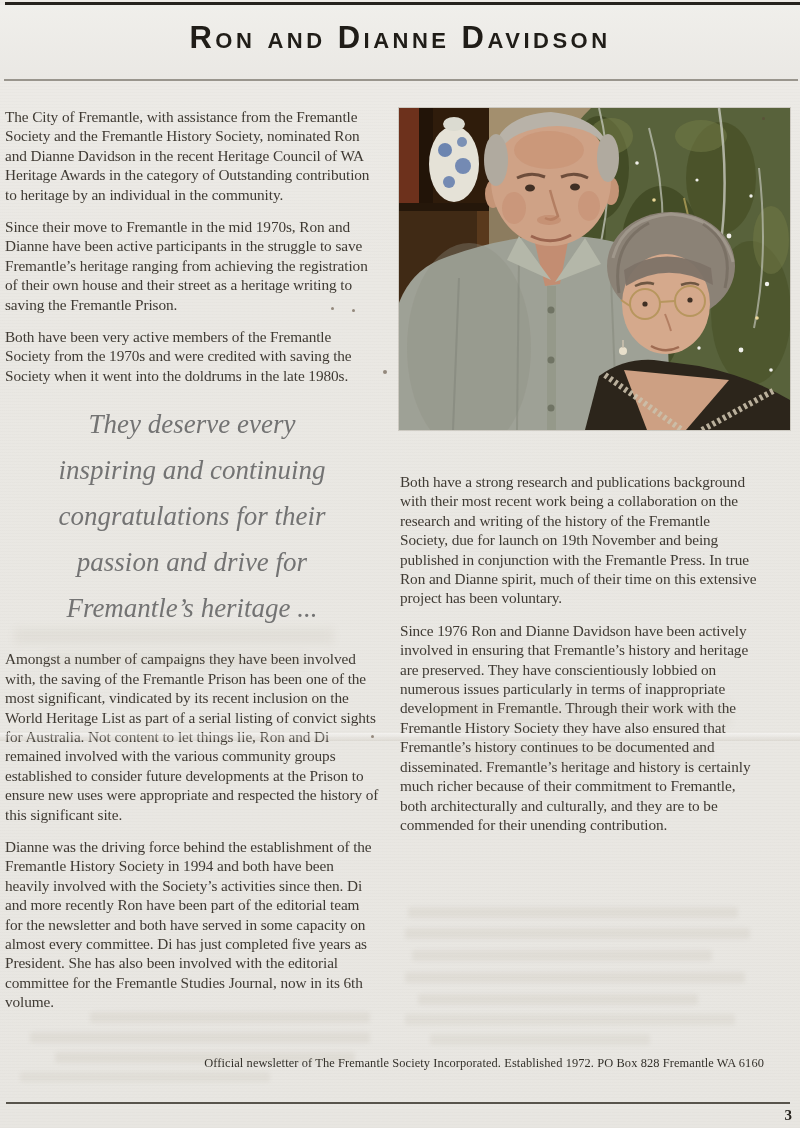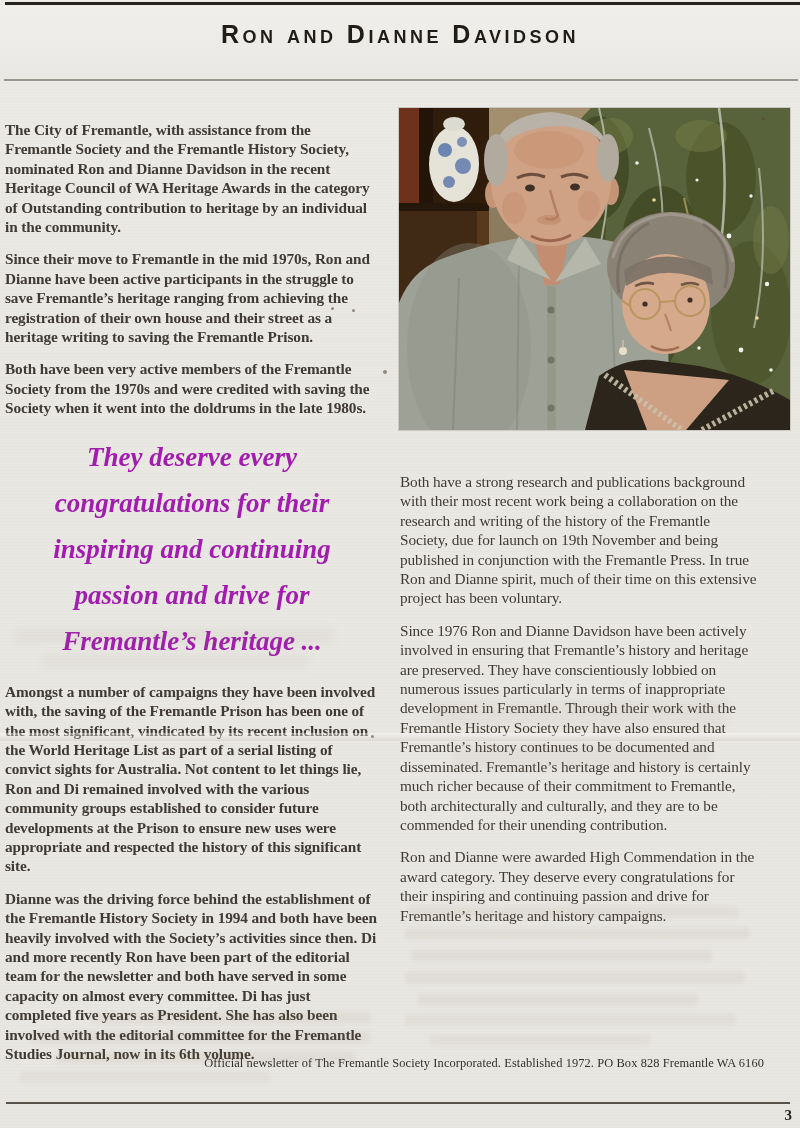--- a/index.html
+++ b/index.html
@@ -10,30 +10,30 @@
     color:#3f3a33;
   }
   .paper-grain{position:absolute;inset:0;pointer-events:none;
     background:repeating-linear-gradient(0deg,rgba(0,0,0,0.012) 0 1px,transparent 1px 3px),
                repeating-linear-gradient(90deg,rgba(255,255,255,0.02) 0 2px,transparent 2px 5px);}
   .top-rule{position:absolute;left:5px;right:0;top:2px;height:3px;background:#26231e;}
   .masthead{position:absolute;left:0;right:0;top:5px;height:74px;
     background:linear-gradient(180deg,#f0efeb,#eae8e4);}
   .page-title{position:absolute;left:0;right:0;top:20px;margin:0;text-align:center;
     font-family:"Liberation Sans","DejaVu Sans",sans-serif;
-    font-variant:small-caps;font-weight:700;font-size:25px;letter-spacing:3.5px;color:#201d18;}
+    font-variant:small-caps;font-weight:700;font-size:31px;letter-spacing:3.5px;color:#201d18;}
   .head-rule{position:absolute;left:4px;right:2px;top:79px;height:2px;background:#99958d;}
 
   .col{position:absolute;}
-  .col-left{left:5px;top:120px;width:374px;font-weight:bold;}
+  .col-left{left:5px;top:107px;width:374px;}
   .col-right{left:400px;top:472px;width:359px;}
   .col p{margin:0 0 13px;font-size:15.3px;line-height:19.4px;letter-spacing:-0.1px;color:#3f3a33;}
 
   .pull-quote{margin:16px 2px 18px;text-align:center;}
-  .pull-quote .ql{font-style:italic;font-size:27px;line-height:46px;color:#a21caf;
+  .pull-quote .ql{font-style:italic;font-size:27px;line-height:46px;color:#737373;
     font-family:"Liberation Serif","DejaVu Serif",serif;}
 
   .photo-wrap{position:absolute;left:399px;top:108px;width:391px;height:322px;
     box-shadow:0 0 0 1px rgba(120,110,95,0.25);}
   .photo-wrap svg{display:block;width:100%;height:100%;}
 
   .crease{position:absolute;left:0;right:0;top:733px;height:8px;
     background:linear-gradient(180deg,rgba(255,255,255,0.45),rgba(139,125,104,0.12));}
 
   .ghost{position:absolute;background:#8d8168;opacity:0.10;filter:blur(2px);border-radius:2px;}
@@ -54,22 +54,22 @@
 <div class="top-rule"></div>
 <h1 class="page-title">Ron and Dianne Davidson</h1>
 <div class="head-rule"></div>
 
 <div class="col col-left">
   <p>The City of Fremantle, with assistance from the Fremantle Society and the Fremantle History Society, nominated Ron and Dianne Davidson in the recent Heritage Council of WA Heritage Awards in the category of Outstanding contribution to heritage by an individual in the community.</p>
   <p>Since their move to Fremantle in the mid 1970s, Ron and Dianne have been active participants in the struggle to save Fremantle’s heritage ranging from achieving the registration of their own house and their street as a heritage writing to saving the Fremantle Prison.</p>
   <p>Both have been very active members of the Fremantle Society from the 1970s and were credited with saving the Society when it went into the doldrums in the late 1980s.</p>
   <div class="pull-quote">
     <div class="ql">They deserve every</div>
+    <div class="ql">inspiring and continuing</div>
     <div class="ql">congratulations for their</div>
-    <div class="ql">inspiring and continuing</div>
     <div class="ql">passion and drive for</div>
     <div class="ql">Fremantle’s heritage ...</div>
   </div>
   <p>Amongst a number of campaigns they have been involved with, the saving of the Fremantle Prison has been one of the most significant, vindicated by its recent inclusion on the World Heritage List as part of a serial listing of convict sights for Australia. Not content to let things lie, Ron and Di remained involved with the various community groups established to consider future developments at the Prison to ensure new uses were appropriate and respected the history of this significant site.</p>
   <p>Dianne was the driving force behind the establishment of the Fremantle History Society in 1994 and both have been heavily involved with the Society’s activities since then. Di and more recently Ron have been part of the editorial team for the newsletter and both have served in some capacity on almost every committee. Di has just completed five years as President. She has also been involved with the editorial committee for the Fremantle Studies Journal, now in its 6th volume.</p>
 </div>
 
 <div class="photo-wrap" title="Ron and Dianne Davidson together in front of a tinselled Christmas tree">
   <svg viewBox="0 0 391 322" preserveAspectRatio="none">
 
@@ -198,21 +198,20 @@
       <path d="M374 283 L303 322" stroke="#cdc3b0" stroke-width="6" stroke-dasharray="3 3" opacity="0.9" fill="none"></path>
     </g>
 
     <rect x="0" y="0" width="391" height="322" fill="#a08458" opacity="0.05"></rect>
   </svg>
 </div>
 
 <div class="col col-right">
   <p>Both have a strong research and publications background with their most recent work being a collaboration on the research and writing of the history of the Fremantle Society, due for launch on 19th November and being published in conjunction with the Fremantle Press. In true Ron and Dianne spirit, much of their time on this extensive project has been voluntary.</p>
   <p>Since 1976 Ron and Dianne Davidson have been actively involved in ensuring that Fremantle’s history and heritage are preserved. They have conscientiously lobbied on numerous issues particularly in terms of inappropriate development in Fremantle. Through their work with the Fremantle History Society they have also ensured that Fremantle’s history continues to be documented and disseminated. Fremantle’s heritage and history is certainly much richer because of their commitment to Fremantle, both architecturally and culturally, and they are to be commended for their unending contribution.</p>
-  <p>Ron and Dianne were awarded High Commendation in the award category. They deserve every congratulations for their inspiring and continuing passion and drive for Fremantle’s heritage and history campaigns.</p>
 </div>
 
 <div class="crease"></div>
 
 <div class="ghost big" style="left:14px;top:628px;width:320px;height:16px;"></div>
 <div class="ghost big" style="left:42px;top:654px;width:266px;height:14px;"></div>
 <div class="ghost big" style="left:430px;top:700px;width:300px;height:26px;"></div>
 <div class="ghost big" style="left:452px;top:745px;width:258px;height:24px;"></div>
 <div class="ghost" style="left:408px;top:907px;width:330px;height:11px;opacity:0.09;"></div>
 <div class="ghost" style="left:405px;top:928px;width:345px;height:11px;opacity:0.09;"></div>

